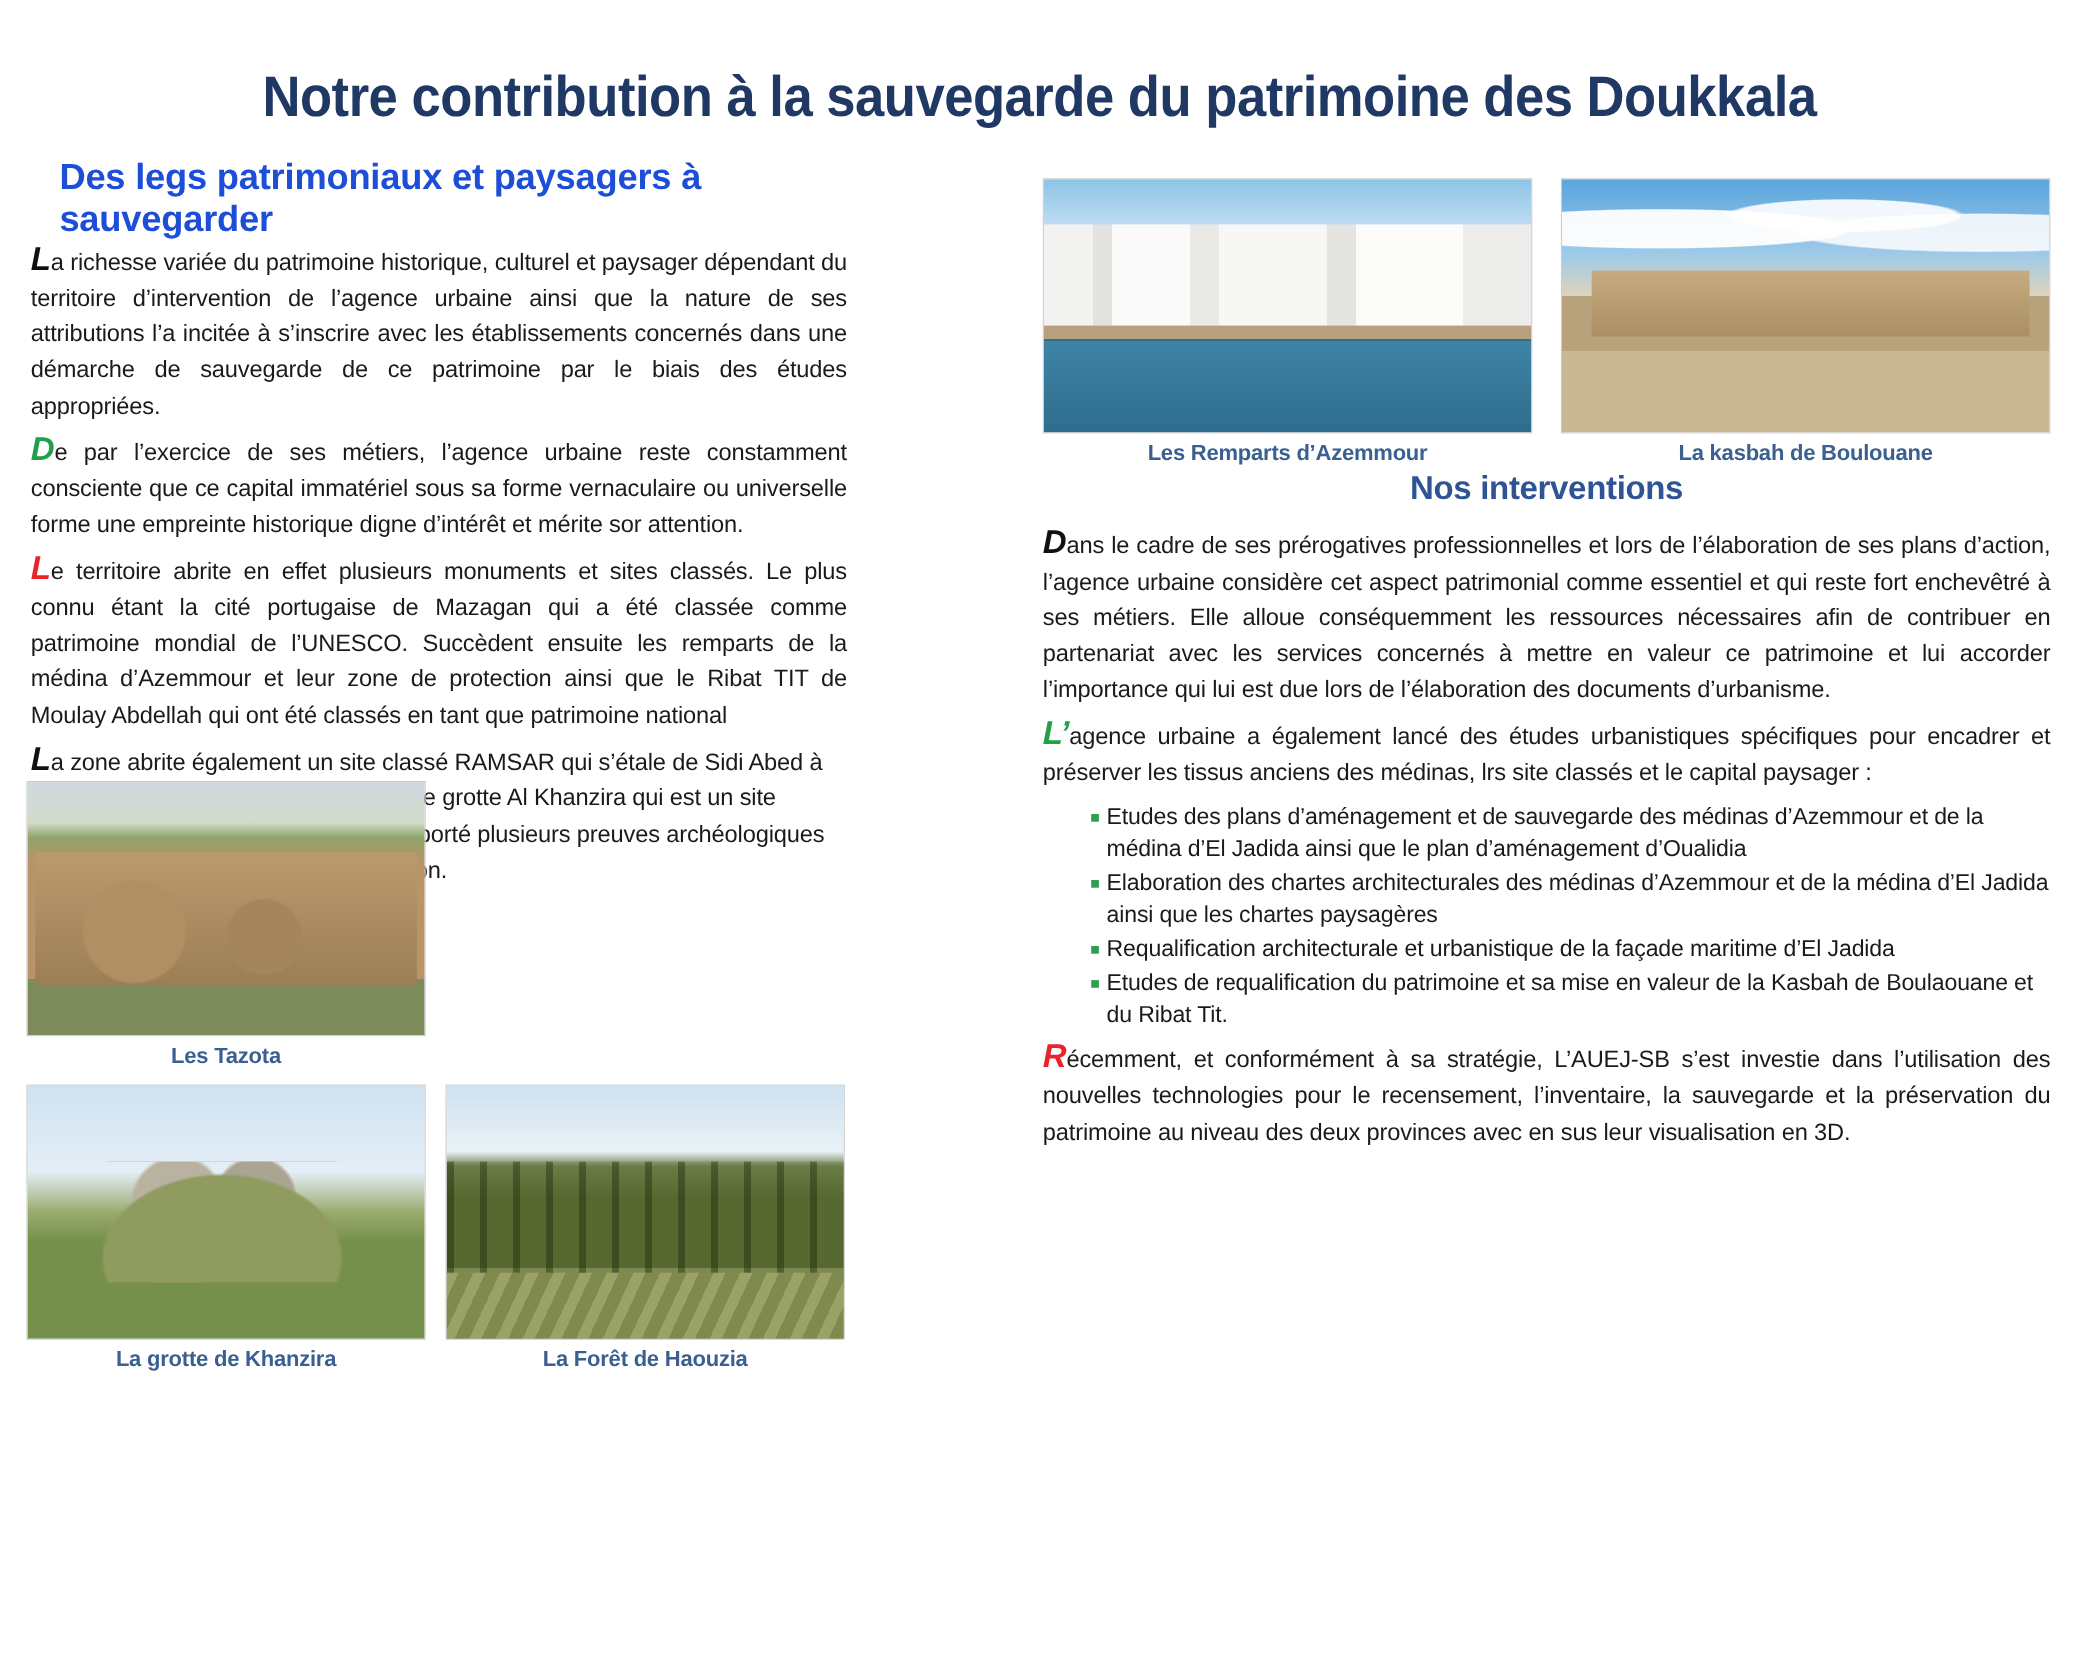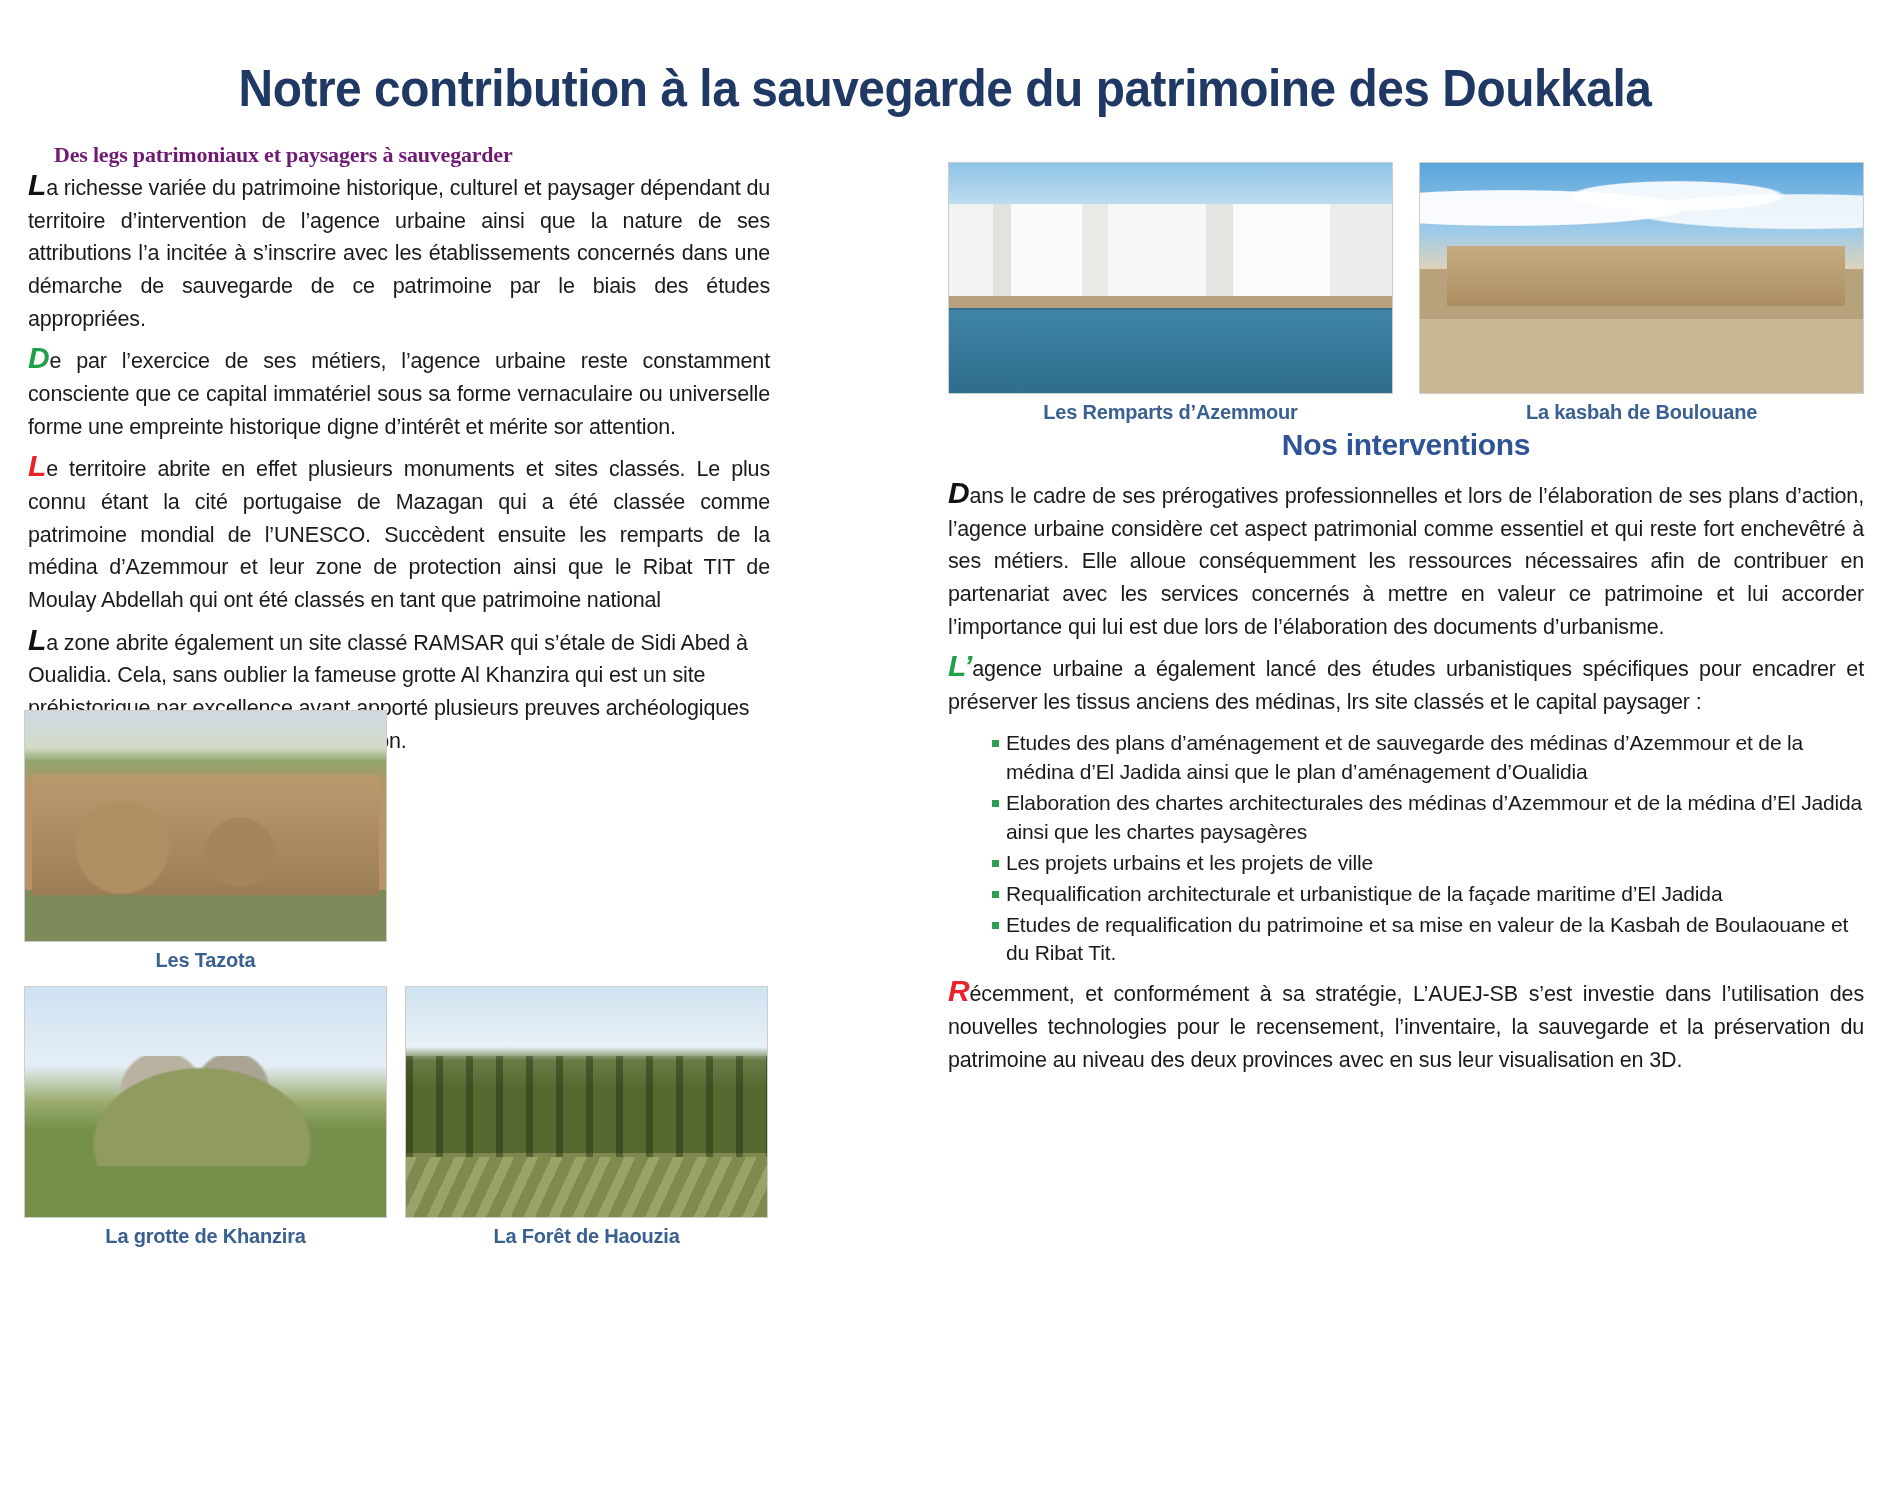--- a/index.html
+++ b/index.html
@@ -32,25 +32,24 @@
   }
 
   
   .col-left {
     position: absolute;
     top: 142px; left: 28px; width: 742px;
   }
 
   .sub-head {
     font-weight: bold;
-    font-size: 22px;
-    color: #701a75;
+    font-size: 33px;
+    color: #1d4ed8;
     margin: 0 0 4px 26px;
     letter-spacing: -0.2px;
-    font-family: Liberation Serif, serif;
   }
 
   p.body {
     margin: 0 0 10px 0;
     font-size: 21.5px;
     line-height: 1.52;
     color: #1a1a1a;
     text-align: justify;
     text-justify: inter-word;
     letter-spacing: -0.15px;
@@ -334,21 +333,20 @@
       <span class="dcap black">D</span><span>ans le cadre de ses prérogatives professionnelles et lors de l’élaboration de ses plans d’action, l’agence urbaine considère cet aspect patrimonial comme essentiel et qui reste fort enchevêtré à ses métiers. Elle alloue conséquemment les ressources nécessaires  afin de contribuer en partenariat avec les services concernés  à mettre en valeur ce patrimoine  et lui accorder l’importance qui lui est due lors de l’élaboration des documents d’urbanisme.</span>
     </p>
 
     <p class="body">
       <span class="dcap green">L’</span><span>agence urbaine a également lancé des études urbanistiques spécifiques  pour encadrer et préserver les tissus anciens des médinas, lrs site classés et le capital paysager :</span>
     </p>
 
     <ul class="bullets">
       <li>Etudes des plans d’aménagement et de sauvegarde des médinas d’Azemmour et de la médina d’El Jadida ainsi que le plan d’aménagement d’Oualidia</li>
       <li>Elaboration des chartes architecturales des médinas d’Azemmour et de la médina d’El Jadida ainsi que les chartes paysagères</li>
-      <li>Les projets urbains et les projets de ville</li>
       <li>Requalification architecturale et urbanistique de la façade maritime d’El Jadida</li>
       <li>Etudes de requalification du patrimoine et sa mise en valeur de la Kasbah de Boulaouane et du Ribat Tit.</li>
     </ul>
 
     <p class="body" style="margin-top:6px;">
       <span class="dcap red">R</span><span>écemment, et conformément à sa stratégie, L’AUEJ-SB s’est investie dans l’utilisation des nouvelles technologies pour le recensement, l’inventaire, la sauvegarde et la préservation du patrimoine au niveau des deux provinces avec en sus leur visualisation en 3D.</span>
     </p>
   </div>
 
   <div class="bl-grid">

